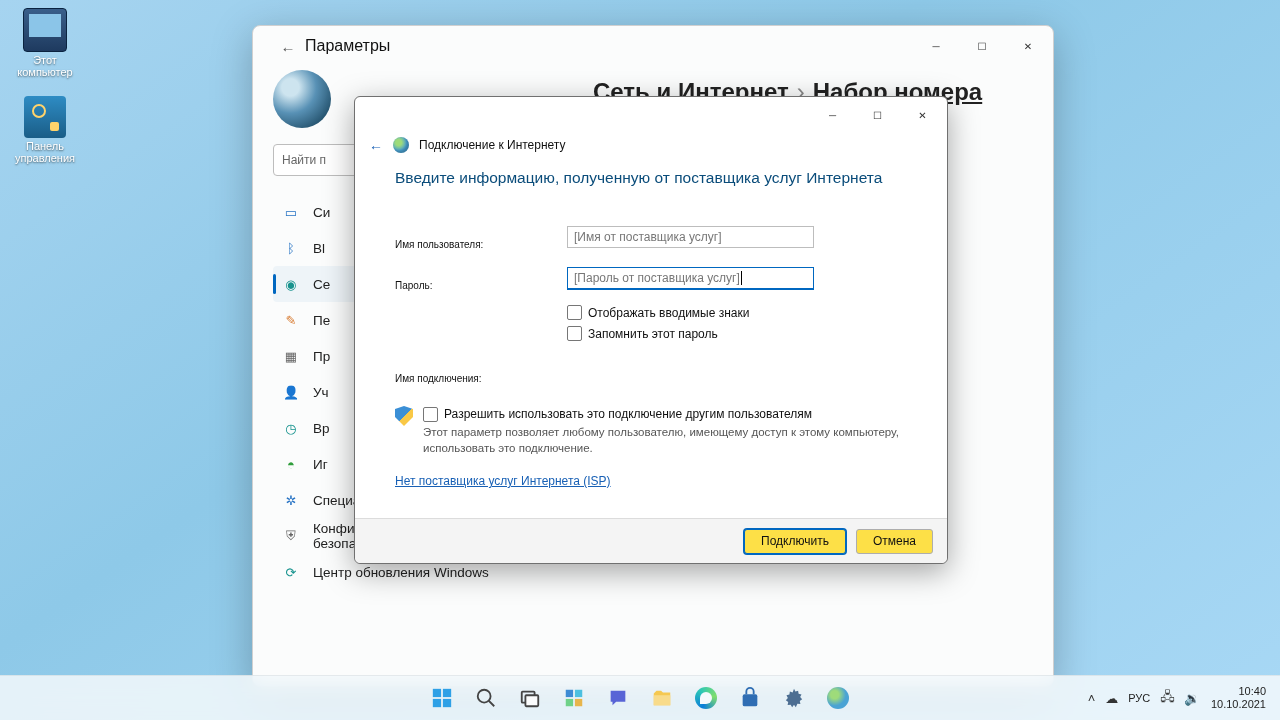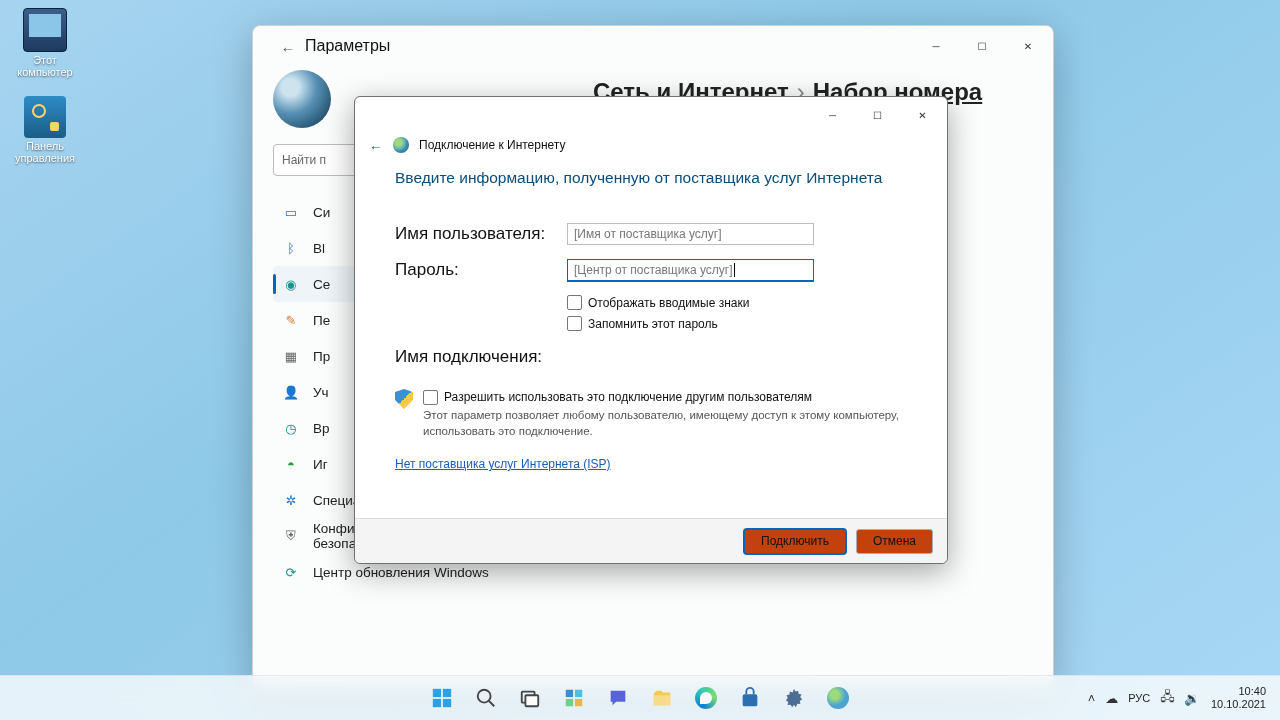--- a/index.html
+++ b/index.html
@@ -43,33 +43,33 @@
   .dialog { position:absolute; left:354px; top:96px; width:592px; height:466px; background:#fff; border:1px solid #707070; box-shadow:0 8px 30px rgba(0,0,0,.35); border-radius:6px;}
   .dlg-top { height:36px; display:flex; align-items:center; padding:0 2px 0 12px;}
   .dlg-winctl { margin-left:auto; display:flex;}
   .dlg-winctl div { width:45px; height:30px; display:flex; align-items:center; justify-content:center; color:#333; font-size:10px;}
   .dlg-head { display:flex; align-items:center; gap:10px; padding:4px 0 6px 14px; font-size:12px;}
   .dlg-back { font-size:14px; color:#1860b5;}
   .dlg-globe { width:16px; height:16px; border-radius:50%; background:radial-gradient(circle at 35% 35%, #9edb7a 20%, #4aa3d4 55%); box-shadow:inset -2px -2px 3px rgba(0,0,0,.25);}
   .dlg-body { padding:10px 40px 0 40px;}
   .dlg-h1 { color:#0a4c7a; font-size:15.5px; margin-bottom:36px;}
   .form-row { display:flex; align-items:center; margin-bottom:14px;}
-  .form-label { width:172px; font-size:17px;}
+  .form-label { width:172px; font-size:10px;margin-top:16px;}
   .form-input { width:247px; height:22px; border:1px solid #bdbdbd; padding:0 6px; font-size:12px; color:#777; box-sizing:border-box; font-family:inherit;}
   .form-input.focused { border-color:#0067c0; box-shadow:0 1px 0 #0067c0; outline:none;}
   .chk-row { margin-left:172px; display:flex; align-items:center; gap:6px; font-size:12px; margin-bottom:6px;}
   .chk { width:13px; height:13px; border:1px solid #767676; background:#fff; border-radius:2px;}
   .gap { height:10px;}
   .share-box { margin-top:22px; display:flex; gap:10px;}
   .shield { width:18px; height:20px; flex:none; background:linear-gradient(135deg,#3b8fd6 50%,#f9c846 50%); clip-path: polygon(50% 0, 100% 15%, 100% 55%, 50% 100%, 0 55%, 0 15%);}
   .share-txt { font-size:12px; line-height:1.4;}
   .share-txt .sub { color:#555; font-size:11.5px; margin-top:1px;}
   .isp-link { color:#1860b5; font-size:12px; text-decoration:underline; margin-top:18px; display:inline-block;}
   .dlg-foot { position:absolute; bottom:0; left:0; right:0; height:44px; border-top:1px solid #dcdcdc; background:#f4f4f4; display:flex; align-items:center; justify-content:flex-end; gap:10px; padding:0 14px; border-radius:0 0 6px 6px;}
-  .dlg-btn { height:23px; padding:0 16px; font-size:12px; border:1px solid #adadad; background:#c2410c; border-radius:3px; display:flex; align-items:center;}
+  .dlg-btn { height:23px; padding:0 16px; font-size:12px; border:1px solid #adadad; background:#fde047; border-radius:3px; display:flex; align-items:center;}
   .dlg-btn.primary { border-color:#0067c0; box-shadow:0 0 0 1px #0067c0;}
   .caret { display:inline-block; width:1px; height:14px; background:#000; vertical-align:middle; margin-left:1px;}
   
   
   .taskbar { position:absolute; bottom:0; left:0; right:0; height:44px; background:rgba(245,249,252,.85); border-top:1px solid rgba(0,0,0,.06); display:flex; align-items:center; backdrop-filter:blur(10px);}
   .tb-center { position:absolute; left:50%; transform:translateX(-50%); display:flex; gap:6px;}
   .tb-ic { width:38px; height:38px; display:flex; align-items:center; justify-content:center; border-radius:4px;}
   .tb-ic svg{ width:22px; height:22px;}
   .tb-right { margin-left:auto; display:flex; align-items:center; gap:10px; padding-right:14px; font-size:11px; color:#222;}
   .tb-clock { text-align:right; font-size:11px; line-height:1.15;}
@@ -179,21 +179,21 @@
   <div class="dlg-body">
     <div class="dlg-h1">Введите информацию, полученную от поставщика услуг Интернета</div>
     
     <div class="form-row">
       <div class="form-label">Имя пользователя:</div>
       <input class="form-input" value="[Имя от поставщика услуг]" style="">
     </div>
     <div class="form-row">
       <div class="form-label">Пароль:</div>
       <div class="form-input focused" style="display:flex;align-items:center;">
-        <span style="color:#777">[Центр от поставщика услуг]</span>
+        <span style="color:#777">[Пароль от поставщика услуг]</span>
           <span class="caret"></span>
       </div>
     </div>
     <div class="chk-row">
       <div class="chk"></div>
       <span>Отображать вводимые знаки</span>
     </div>
     <div class="chk-row">
       <div class="chk"></div>
       <span>Запомнить этот пароль</span>

